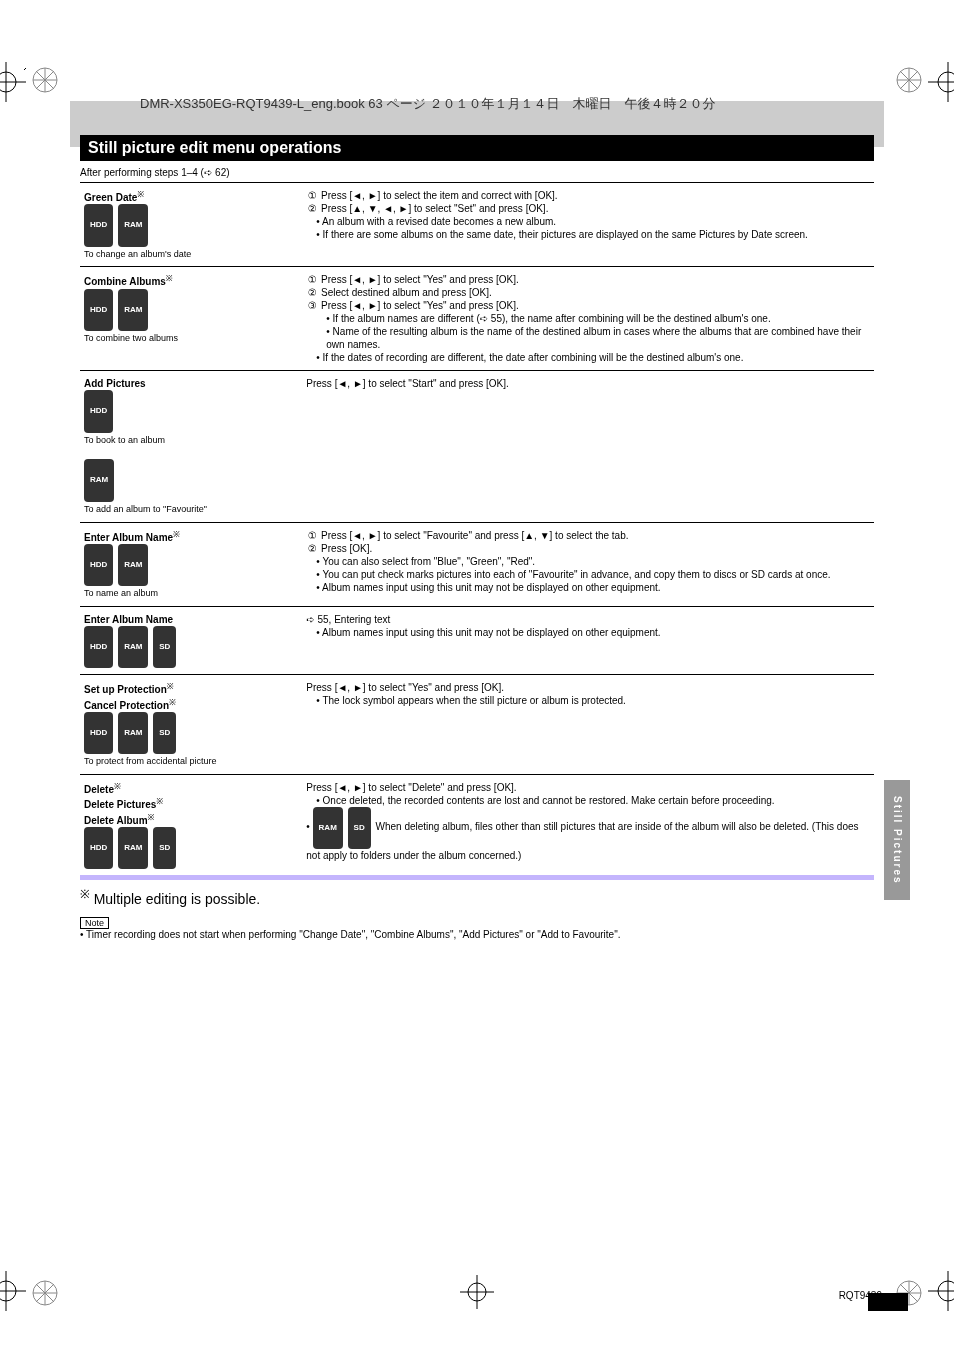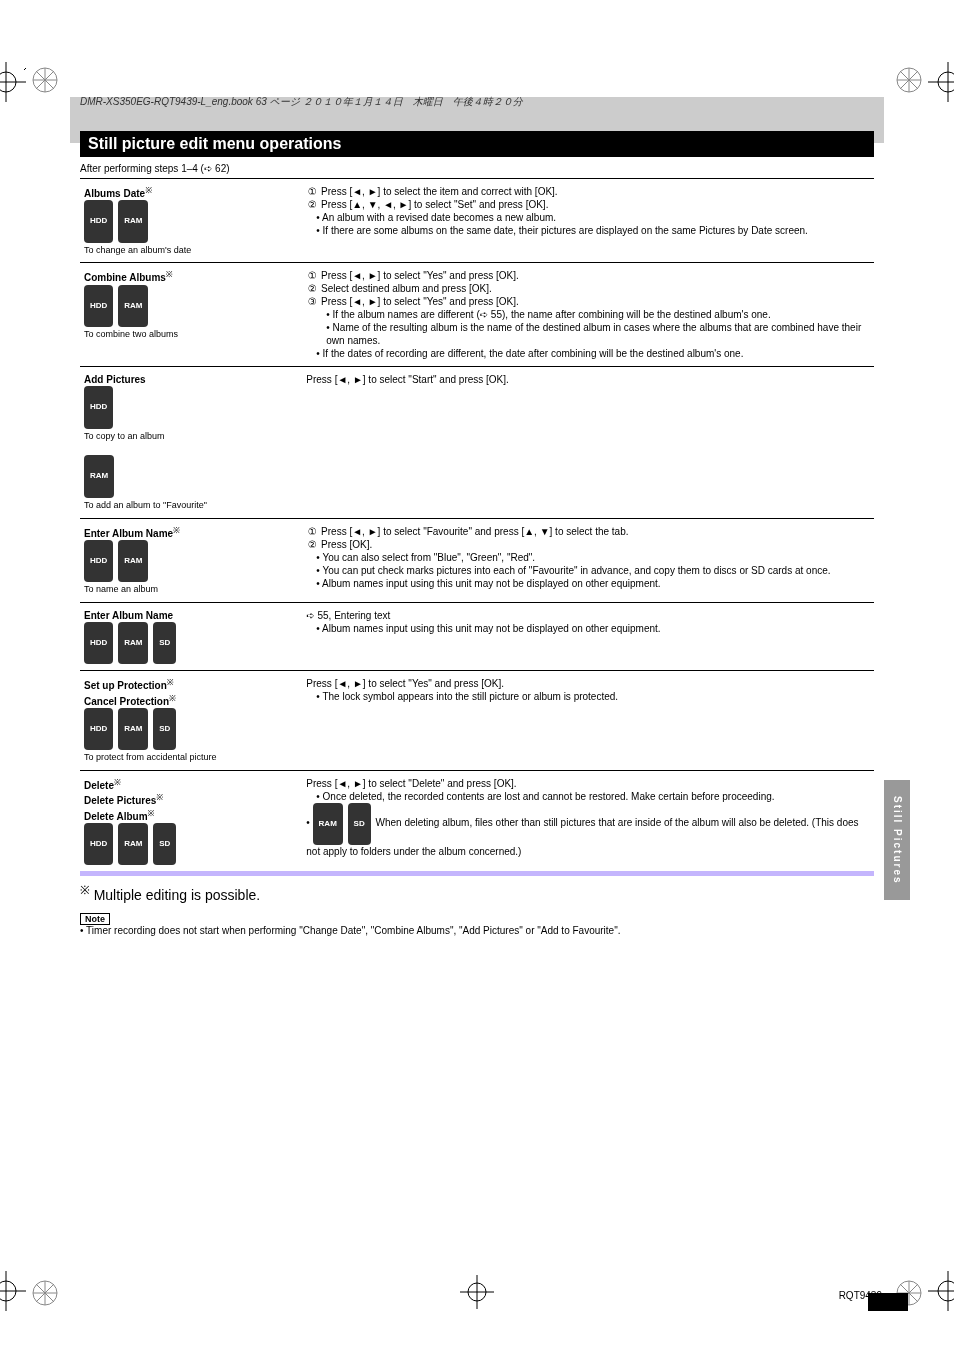--- a/index.html
+++ b/index.html
@@ -11,36 +11,36 @@
   .reg.tl { top: 62px; left: -14px; }
   .reg.tr { top: 62px; right: -14px; }
   .reg.bl { bottom: 40px; left: -14px; }
   .reg.br { bottom: 40px; right: -14px; }
   .rosette { position:absolute; width:30px; height:30px; }
   .rosette svg { width:30px; height:30px; }
   .ros-tl { top: 65px; left: 30px; }
   .ros-tr { top: 65px; right: 30px; }
   .ros-bl { bottom: 43px; left: 30px; }
   .ros-br { bottom: 43px; right: 30px; }
-  .header-line { font-size: 10px; color:#333; margin-top: 15px; margin-bottom:10px;font-style:italic; }
+  .header-line { font-size: 13px; color:#333; margin-left: 60px; margin-top: 15px; margin-bottom:10px; }
   .gray-band { background:#ccc; height:46px; margin: -22px -10px 6px -10px; position:relative; z-index:-1;}
   .title-bar { background:#000; color:#fff; font-size:16px; font-weight:bold; padding:4px 8px; margin-top: -18px;}
   .intro { font-size:10px; margin:6px 0 4px 0; }
   table.ops { width:100%; border-collapse:collapse; }
   table.ops td { vertical-align:top; padding:6px 4px; font-size:10px; line-height:1.3; }
   table.ops tr { border-top:1px solid #000; }
   table.ops tr:last-child { border-bottom:5px solid #c4b5fd; }
   td.left { width:28%; }
   .op-name { font-weight:bold; }
   .op-sub { font-size:9px; }
   .disc { display:inline-block; background:#333; color:#fff; font-size:8px; font-weight:bold; padding:16px 6px; border-radius:4px; margin-right:2px; }
   .circ-num { display:inline-block; width:12px; text-align:center; }
   .bullet { margin-left:10px; }
   .small-note { font-size:14px; margin-top:6px;}
-  .note-box { display:inline-block; border:1px solid #000; padding:0 4px; font-size:9px; background:#fff;font-weight:bold; }
+  .note-box { display:inline-block; border:1px solid #000; padding:0 4px; font-size:9px; background:#fff; }
   .side-tab { position:absolute; right:44px; top:780px; width:26px; height:120px; background:#999; color:#fff; font-size:10px; font-weight:bold; writing-mode:vertical-rl; text-align:center; line-height:26px; letter-spacing:2px; }
   .footer { position:absolute; bottom:38px; right:72px; font-size:10px; text-align:right;}
   .footer .big { font-size:11px; font-style:italic; }
   .black-block { position:absolute; bottom:40px; right:46px; width:40px; height:18px; background:#000; }
   .cross-center { position:absolute; bottom:40px; left:50%; transform:translateX(-50%); }
   .cross-center svg { width:34px; height:34px; }
 </style>
 </head>
 <body>
 
@@ -117,21 +117,21 @@
 
   <div class="intro">
     <span>After performing steps 1–4 (</span><span>➪ 62)</span>
   </div>
 
   <table class="ops">
 
     <tbody>
         <tr>
       <td class="left">
-        <span class="op-name">Albums Date</span><sup>※</sup><br>
+        <span class="op-name">Green Date</span><sup>※</sup><br>
         <span class="disc">HDD</span>
         <span class="disc">RAM</span><br>
         <span class="op-sub">To change an album's date</span>
       </td>
       <td>
         <div><span class="circ-num">①</span> <span>Press [</span><span>◄, ►</span><span>] to select the item and correct with [OK].</span></div>
         <div><span class="circ-num">②</span> <span>Press [</span><span>▲, ▼, ◄, ►</span><span>] to select "Set" and press [OK].</span></div>
         <div class="bullet">• <span>An album with a revised date becomes a new album.</span></div>
         <div class="bullet">• <span>If there are some albums on the same date, their pictures are displayed on the same Pictures by Date screen.</span></div>
       </td>
@@ -151,21 +151,21 @@
         <div class="bullet" style="margin-left:20px;">• <span>If the album names are different (➪ 55), the name after combining will be the destined album's one.</span></div>
         <div class="bullet" style="margin-left:20px;">• <span>Name of the resulting album is the name of the destined album in cases where the albums that are combined have their own names.</span></div>
         <div class="bullet">• <span>If the dates of recording are different, the date after combining will be the destined album's one.</span></div>
       </td>
     </tr>
 
     <tr>
       <td class="left">
         <span class="op-name">Add Pictures</span><br>
         <span class="disc">HDD</span><br>
-        <span class="op-sub">To copy to an album</span><br><br>
+        <span class="op-sub">To book to an album</span><br><br>
         <span class="disc">RAM</span><br>
         <span class="op-sub">To add an album to "Favourite"</span>
       </td>
       <td>
         <span>Press [</span><span>◄, ►</span><span>] to select "Start" and press [OK].</span>
       </td>
     </tr>
 
     <tr>
       <td class="left">
@@ -200,21 +200,21 @@
       <td class="left">
         <span class="op-name">Set up Protection</span><sup>※</sup><br>
         <span class="op-name">Cancel Protection</span><sup>※</sup><br>
         <span class="disc">HDD</span>
         <span class="disc">RAM</span>
         <span class="disc">SD</span><br>
         <span class="op-sub">To protect from accidental picture</span>
       </td>
       <td>
         <span>Press [</span><span>◄, ►</span><span>] to select "Yes" and press [OK].</span>
-        <div class="bullet">• <span>The lock symbol appears into the still picture or album is protected.</span></div>
+        <div class="bullet">• <span>The lock symbol appears when the still picture or album is protected.</span></div>
       </td>
     </tr>
 
     <tr>
       <td class="left">
         <span class="op-name">Delete</span><sup>※</sup><br>
         <span class="op-name">Delete Pictures</span><sup>※</sup><br>
         <span class="op-name">Delete Album</span><sup>※</sup><br>
         <span class="disc">HDD</span>
         <span class="disc">RAM</span>

